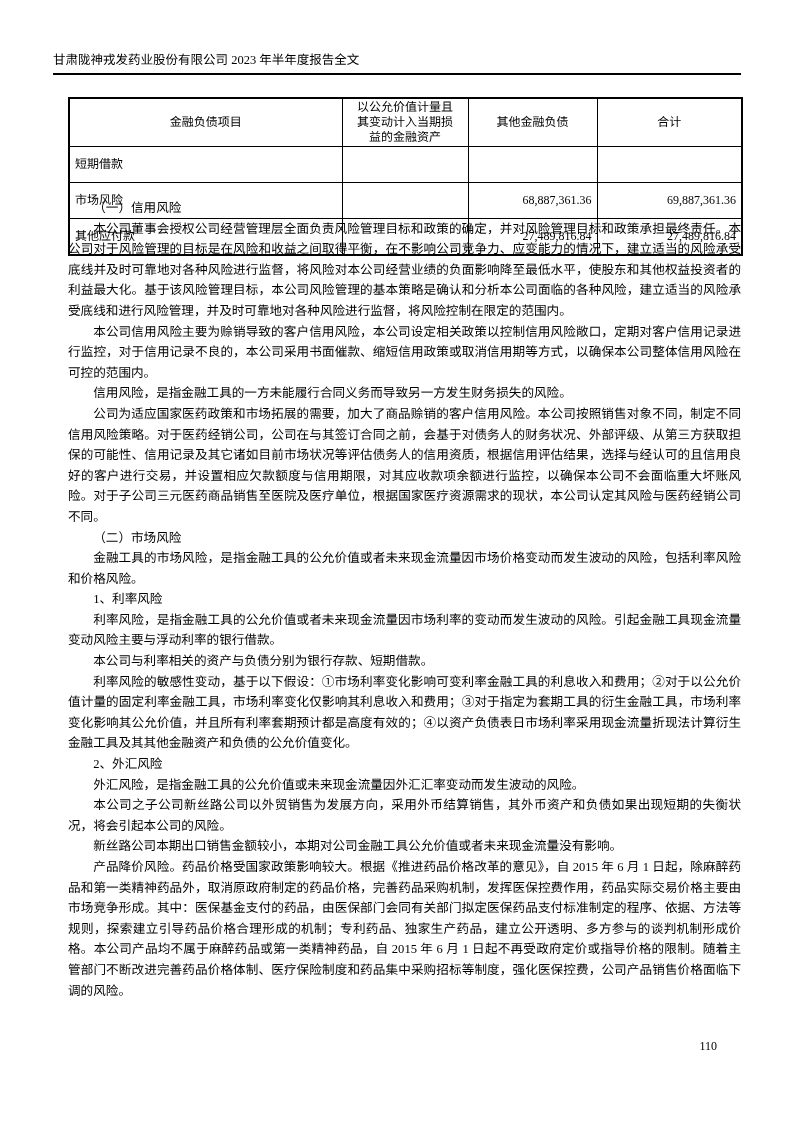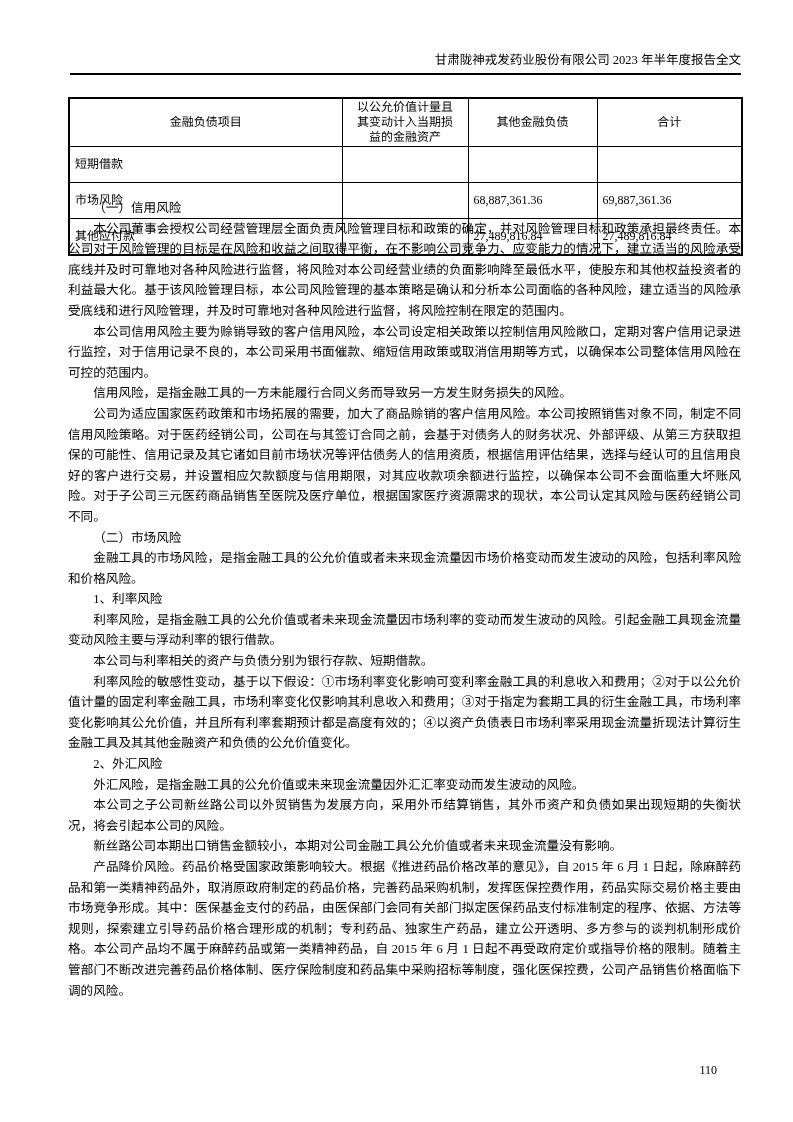--- a/index.html
+++ b/index.html
@@ -11,22 +11,22 @@
   }
   .page {
     position: relative;
     width: 793px; height: 1122px;
     background: #ffffff;
     overflow: hidden;
   }
   
   .running-header {
     position: absolute;
-    top: 50px; left: 70px; right: 52px;
-    text-align: right;
+    top: 50px; left: 53px; right: 52px;
+    text-align: left;
     font-size: 12.5px;
     line-height: 20px;
     padding-bottom: 3px;
     border-bottom: 2px solid #000000;
   }
   
   .fin-table {
     position: absolute;
     top: 97px; left: 68px;
     width: 673px;
@@ -45,38 +45,37 @@
     height: 46px;
   }
   .fin-table td {
     height: 28px;
     line-height: 15px;
     padding: 10px 5px;
     overflow: hidden;
     white-space: nowrap;
   }
   .fin-table td.item-cell { text-align: left; }
-  .fin-table td.num-cell  { font-variant-numeric: tabular-nums; }
+  .fin-table td.num-cell  { text-align: right; font-variant-numeric: tabular-nums; }
   
   .body-text {
     position: absolute;
     top: 198px; left: 68px;
     width: 673px;
     font-size: 12.6px;
     line-height: 20.6px;
     text-align: justify;
   }
   .body-text p { text-indent: 2em; }
   
   .page-number {
     position: absolute;
     top: 1039px; right: 76px;
     font-size: 12px;
     line-height: 14px;
-    margin-top: 24px;
   }
 </style>
 </head>
 <body>
 
 <div class="page">
 
   <div class="running-header">
     <span>甘肃陇神戎发药业股份有限公司 2023 年半年度报告全文</span>
   </div>

